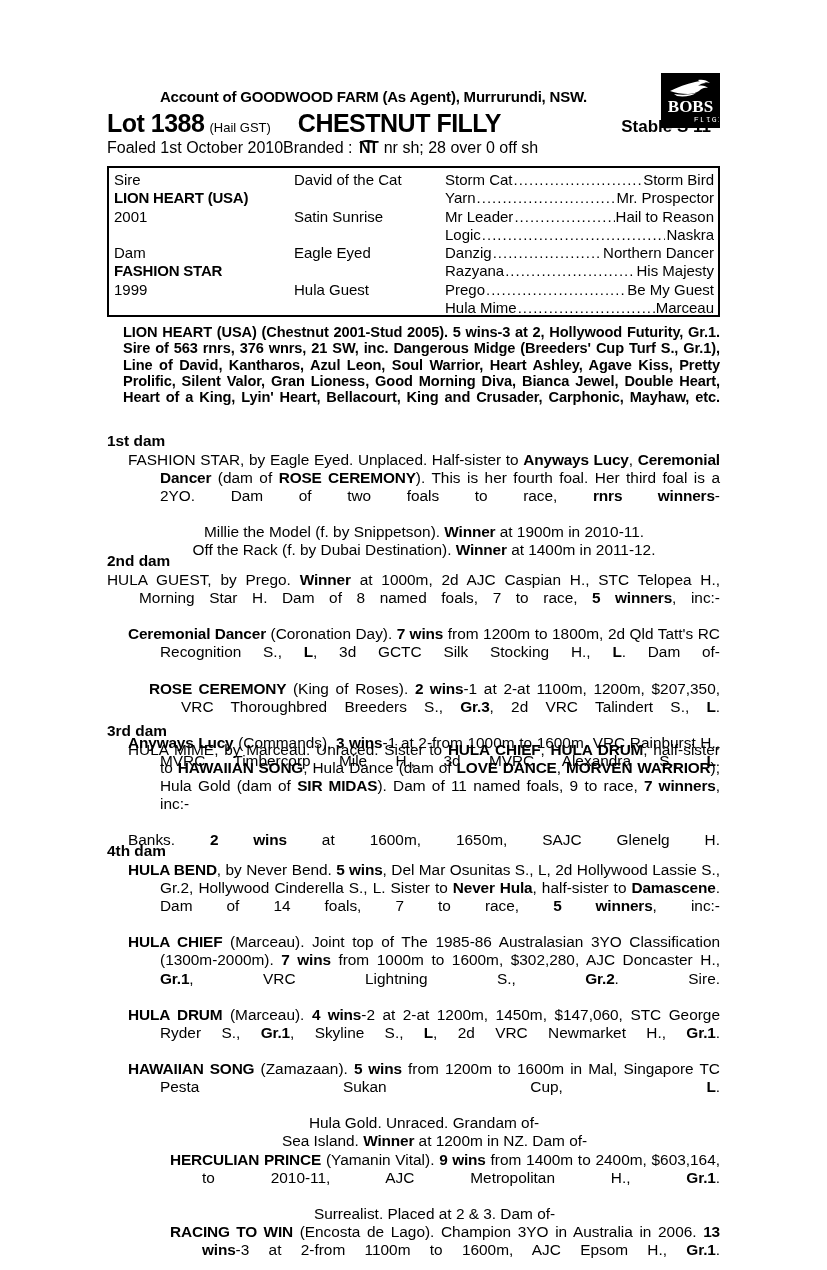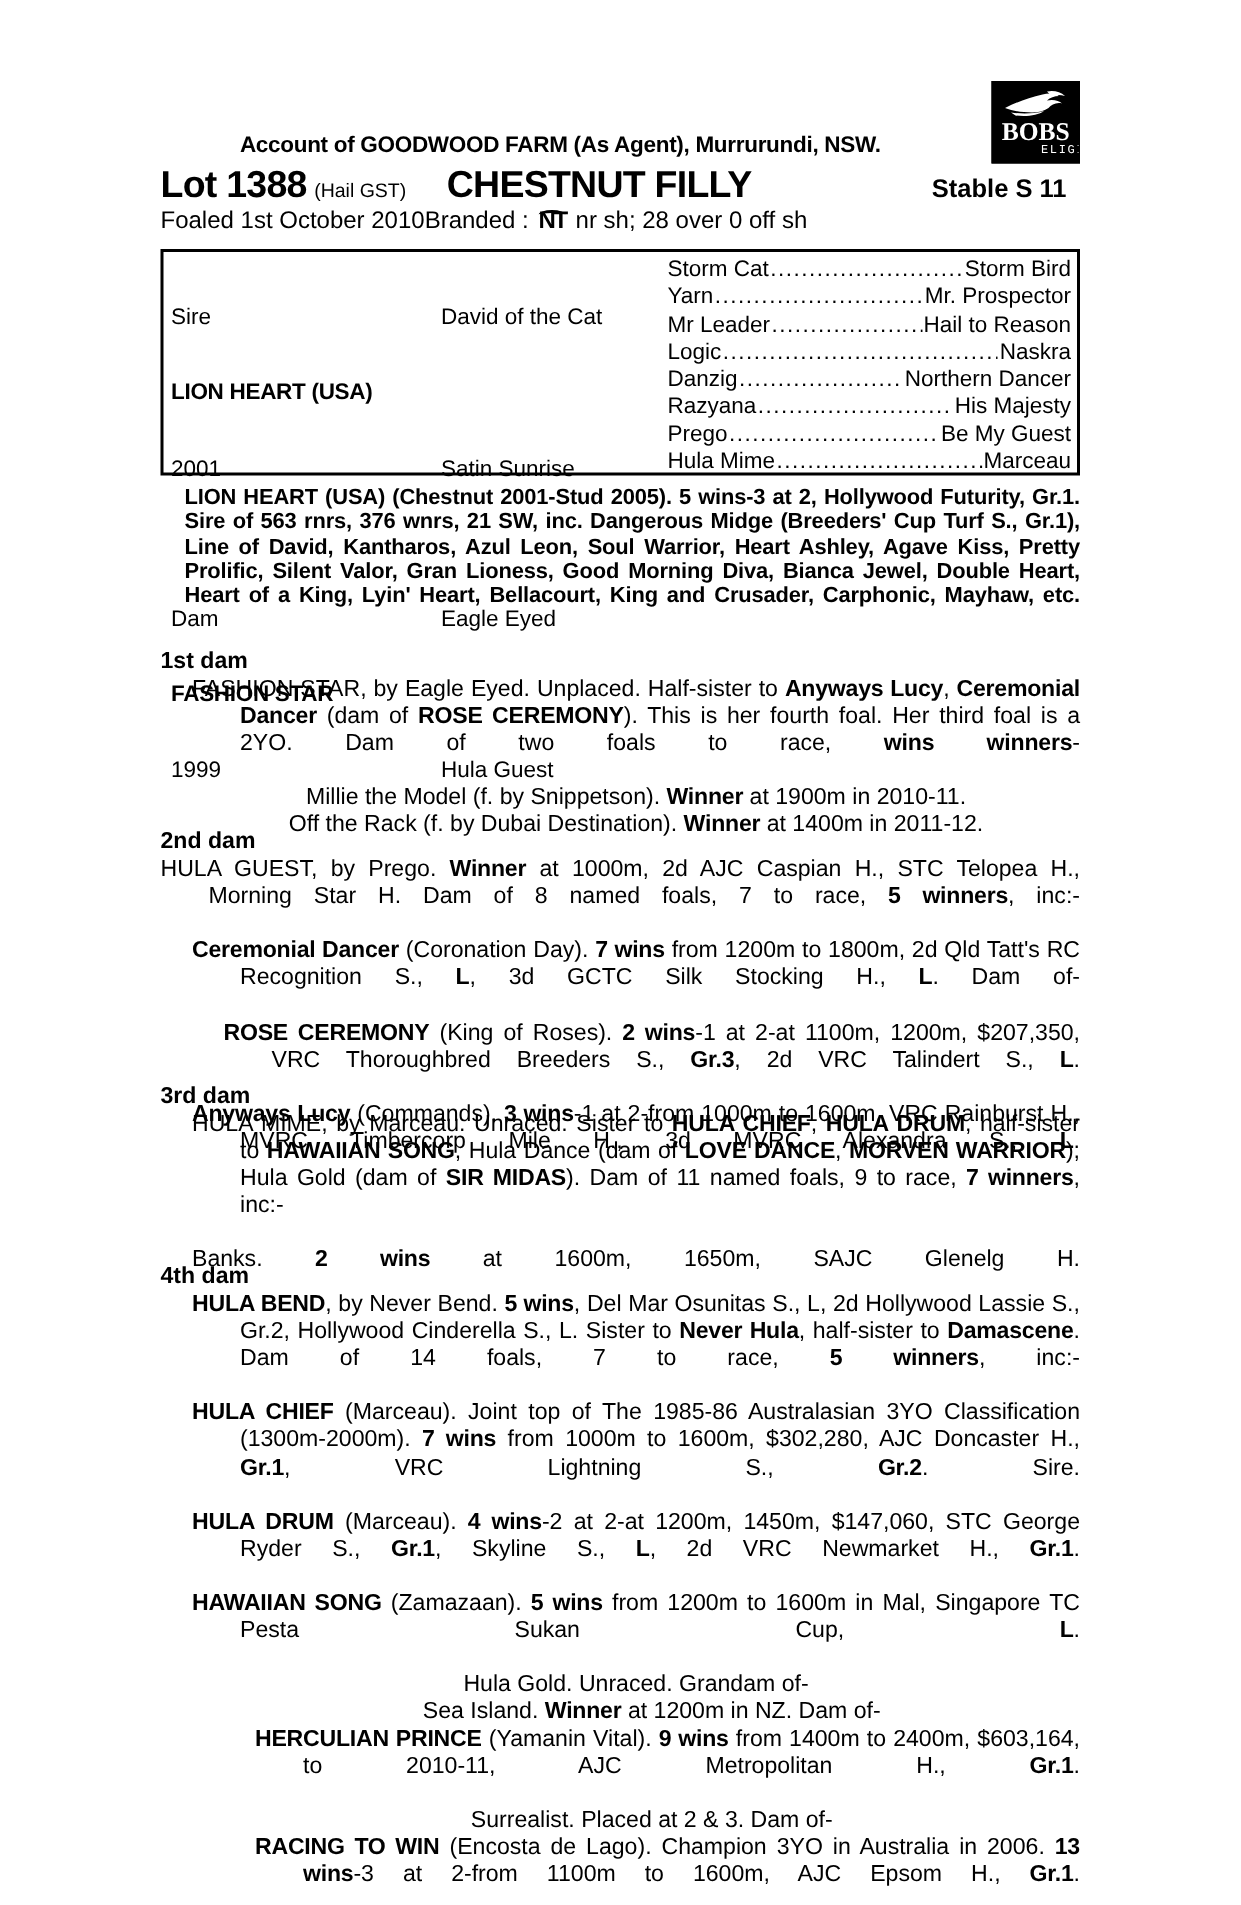--- a/index.html
+++ b/index.html
@@ -19,21 +19,21 @@
     position: absolute;
     left: 0; top: 0;
     width: 827px;
     height: 1270px;
   }
 
   
   .bobs-logo {
     position: absolute;
     left: 661px;
-    top: 54px;
+    top: 73px;
     width: 59px;
     height: 55px;
     background: #000000;
     border: 1px solid #000;
     box-sizing: border-box;
     overflow: hidden;
   }
   .bobs-mark { position:absolute; left:6px; top:4px; width:47px; height:20px; }
   .bobs-word {
     position: absolute;
@@ -142,21 +142,21 @@
     line-height: 18.3px;
   }
   .ped-col-right {
     position: absolute;
     left: 336px; top: 3px;
     right: 4px;
     font-size: 15px;
     line-height: 18.3px;
   }
   .ped-bold { font-weight: bold; letter-spacing: -0.2px; }
-  .ped-row { height: 18.3px; white-space: nowrap; overflow: hidden; margin-top: 32px; }
+  .ped-row { height: 18.3px; white-space: nowrap; overflow: hidden; }
   .ped-row.spacer { }
   .leader {
     display: flex;
     align-items: baseline;
     white-space: nowrap;
     height: 18.3px;
     overflow: hidden;
   }
   .leader .l { flex: 0 0 auto; }
   .leader .dots {
@@ -305,21 +305,21 @@
           <span class="dots">................................................................................</span>
           <span class="r">Marceau</span>
         </div>
       </div>
   </div>
 
   <div class="sire-note">LION HEART (USA) (Chestnut 2001-Stud 2005). 5 wins-3 at 2, Hollywood Futurity, Gr.1. Sire of 563 rnrs, 376 wnrs, 21 SW, inc. Dangerous Midge (Breeders' Cup Turf S., Gr.1), Line of David, Kantharos, Azul Leon, Soul Warrior, Heart Ashley, Agave Kiss, Pretty Prolific, Silent Valor, Gran Lioness, Good Morning Diva, Bianca Jewel, Double Heart, Heart of a King, Lyin' Heart, Bellacourt, King and Crusader, Carphonic, Mayhaw, etc.</div>
 
   <div class="section" style="top:430px;">
     <div class="sec-head">1st dam</div>
-    <div class="p h2">FASHION STAR, by Eagle Eyed. Unplaced. Half-sister to <b>Anyways Lucy</b>, <b>Ceremonial Dancer</b> (dam of <b>ROSE CEREMONY</b>). This is her fourth foal. Her third foal is a 2YO. Dam of two foals to race, <b>wins winners</b>-</div>
+    <div class="p h2">FASHION STAR, by Eagle Eyed. Unplaced. Half-sister to <b>Anyways Lucy</b>, <b>Ceremonial Dancer</b> (dam of <b>ROSE CEREMONY</b>). This is her fourth foal. Her third foal is a 2YO. Dam of two foals to race, <b>rnrs winners</b>-</div>
     <div class="p nojust flat1">Millie the Model (f. by Snippetson). <b>Winner</b> at 1900m in 2010-11.</div>
     <div class="p nojust flat1">Off the Rack (f. by Dubai Destination). <b>Winner</b> at 1400m in 2011-12.</div>
   </div>
 
   <div class="section" style="top:550px;">
     <div class="sec-head">2nd dam</div>
     <div class="p h1">HULA GUEST, by Prego. <b>Winner</b> at 1000m, 2d AJC Caspian H., STC Telopea H., Morning Star H. Dam of 8 named foals, 7 to race, <b>5 winners</b>, inc:-</div>
     <div id="dam2-entries">
         <div class="p h2"><b>Ceremonial Dancer</b> (Coronation Day). <b>7 wins</b> from 1200m to 1800m, 2d Qld Tatt's RC Recognition S., <b>L</b>, 3d GCTC Silk Stocking H., <b>L</b>. Dam of-</div>
         <div class="p h3"><b>ROSE CEREMONY</b> (King of Roses). <b>2 wins</b>-1 at 2-at 1100m, 1200m, $207,350, VRC Thoroughbred Breeders S., <b>Gr.3</b>, 2d VRC Talindert S., <b>L</b>.</div>

